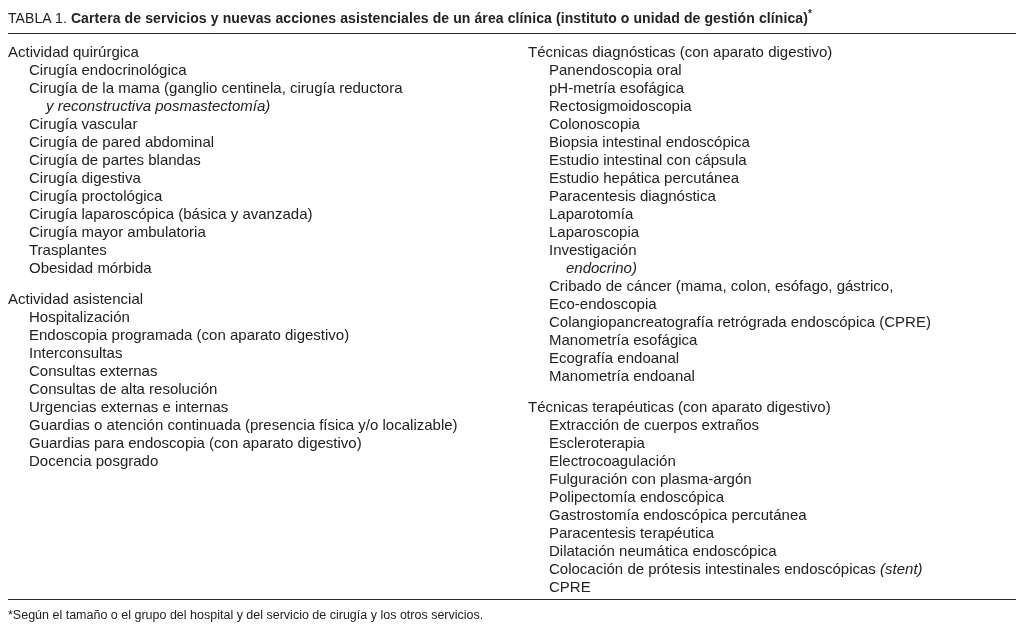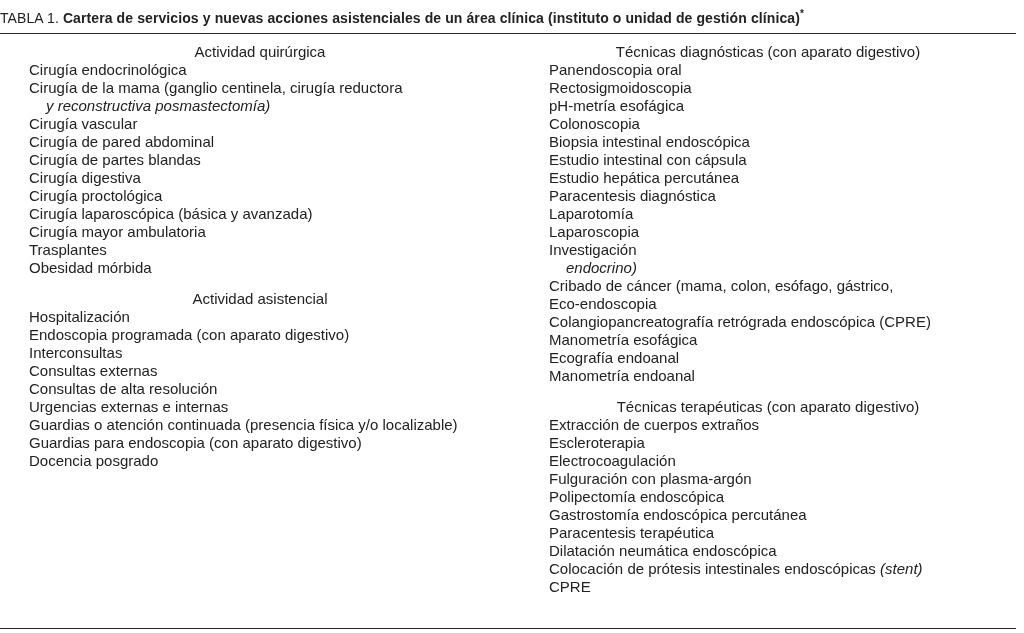--- a/index.html
+++ b/index.html
@@ -7,21 +7,21 @@
     --bg:#ffffff;
     --rule:#2a2a2a;
   }
   *{ margin:0; padding:0; box-sizing:border-box; }
   html,body{ background:var(--bg); }
   .page{
     width:1024px; height:633px;
     background:var(--bg); color:var(--text);
     font-family:"Liberation Sans","DejaVu Sans",sans-serif;
     display:flex; flex-direction:column;
-    padding:6px 8px 4px 0;
+    padding:6px 8px 4px 8px;
     overflow:hidden;
   }
   .title{
     font-size:14px; line-height:20px;
     padding:2px 0 5px 0;
     letter-spacing:0.1px;
   }
   .title .label{ font-weight:normal; }
   .title strong{ font-weight:bold; }
   .title sup{
@@ -35,23 +35,23 @@
   .columns{
     flex:1 1 auto;
     display:flex;
     padding-top:9px;
     font-size:15px; line-height:18px;
     overflow:hidden;
   }
   .col-left{ width:520px; flex:none; }
   .col-right{ flex:1 1 auto; }
   .section + .section{ margin-top:13px; }
-  .heading{ white-space:nowrap;text-align:center; }
+  .heading{ white-space:nowrap; }
   .item{ padding-left:21px; }
-  .line{ white-space:nowrap;margin-left:8px; }
+  .line{ white-space:nowrap; }
   .line.cont{ padding-left:17px;font-style:italic; }
   .line em{ }
   .footnote{
     flex:none; height:29px;
     padding-top:8px;
     font-size:12.5px; line-height:15px;
   }
 </style>
 </head>
 <body>
@@ -135,24 +135,24 @@
           </div>
         </div>
       </div>
     <div class="col col-right">
         <div class="section">
           <div class="heading">Técnicas diagnósticas (con aparato digestivo)</div>
           <div class="item">
             <div class="line">Panendoscopia oral</div>
           </div>
           <div class="item">
+            <div class="line">pH-metría esofágica</div>
+          </div>
+          <div class="item">
             <div class="line">Rectosigmoidoscopia</div>
-          </div>
-          <div class="item">
-            <div class="line">pH-metría esofágica</div>
           </div>
           <div class="item">
             <div class="line">Colonoscopia</div>
           </div>
           <div class="item">
             <div class="line">Biopsia intestinal endoscópica</div>
           </div>
           <div class="item">
             <div class="line">Estudio intestinal con cápsula</div>
           </div>
@@ -222,14 +222,15 @@
           </div>
           <div class="item">
             <div class="line">CPRE</div>
           </div>
         </div>
       </div>
   </div>
 
   <div class="rule"></div>
 
+  <div class="footnote">*Según el tamaño o el grupo del hospital y del servicio de cirugía y los otros servicios.</div>
 
 </div>
 
 </body></html>

